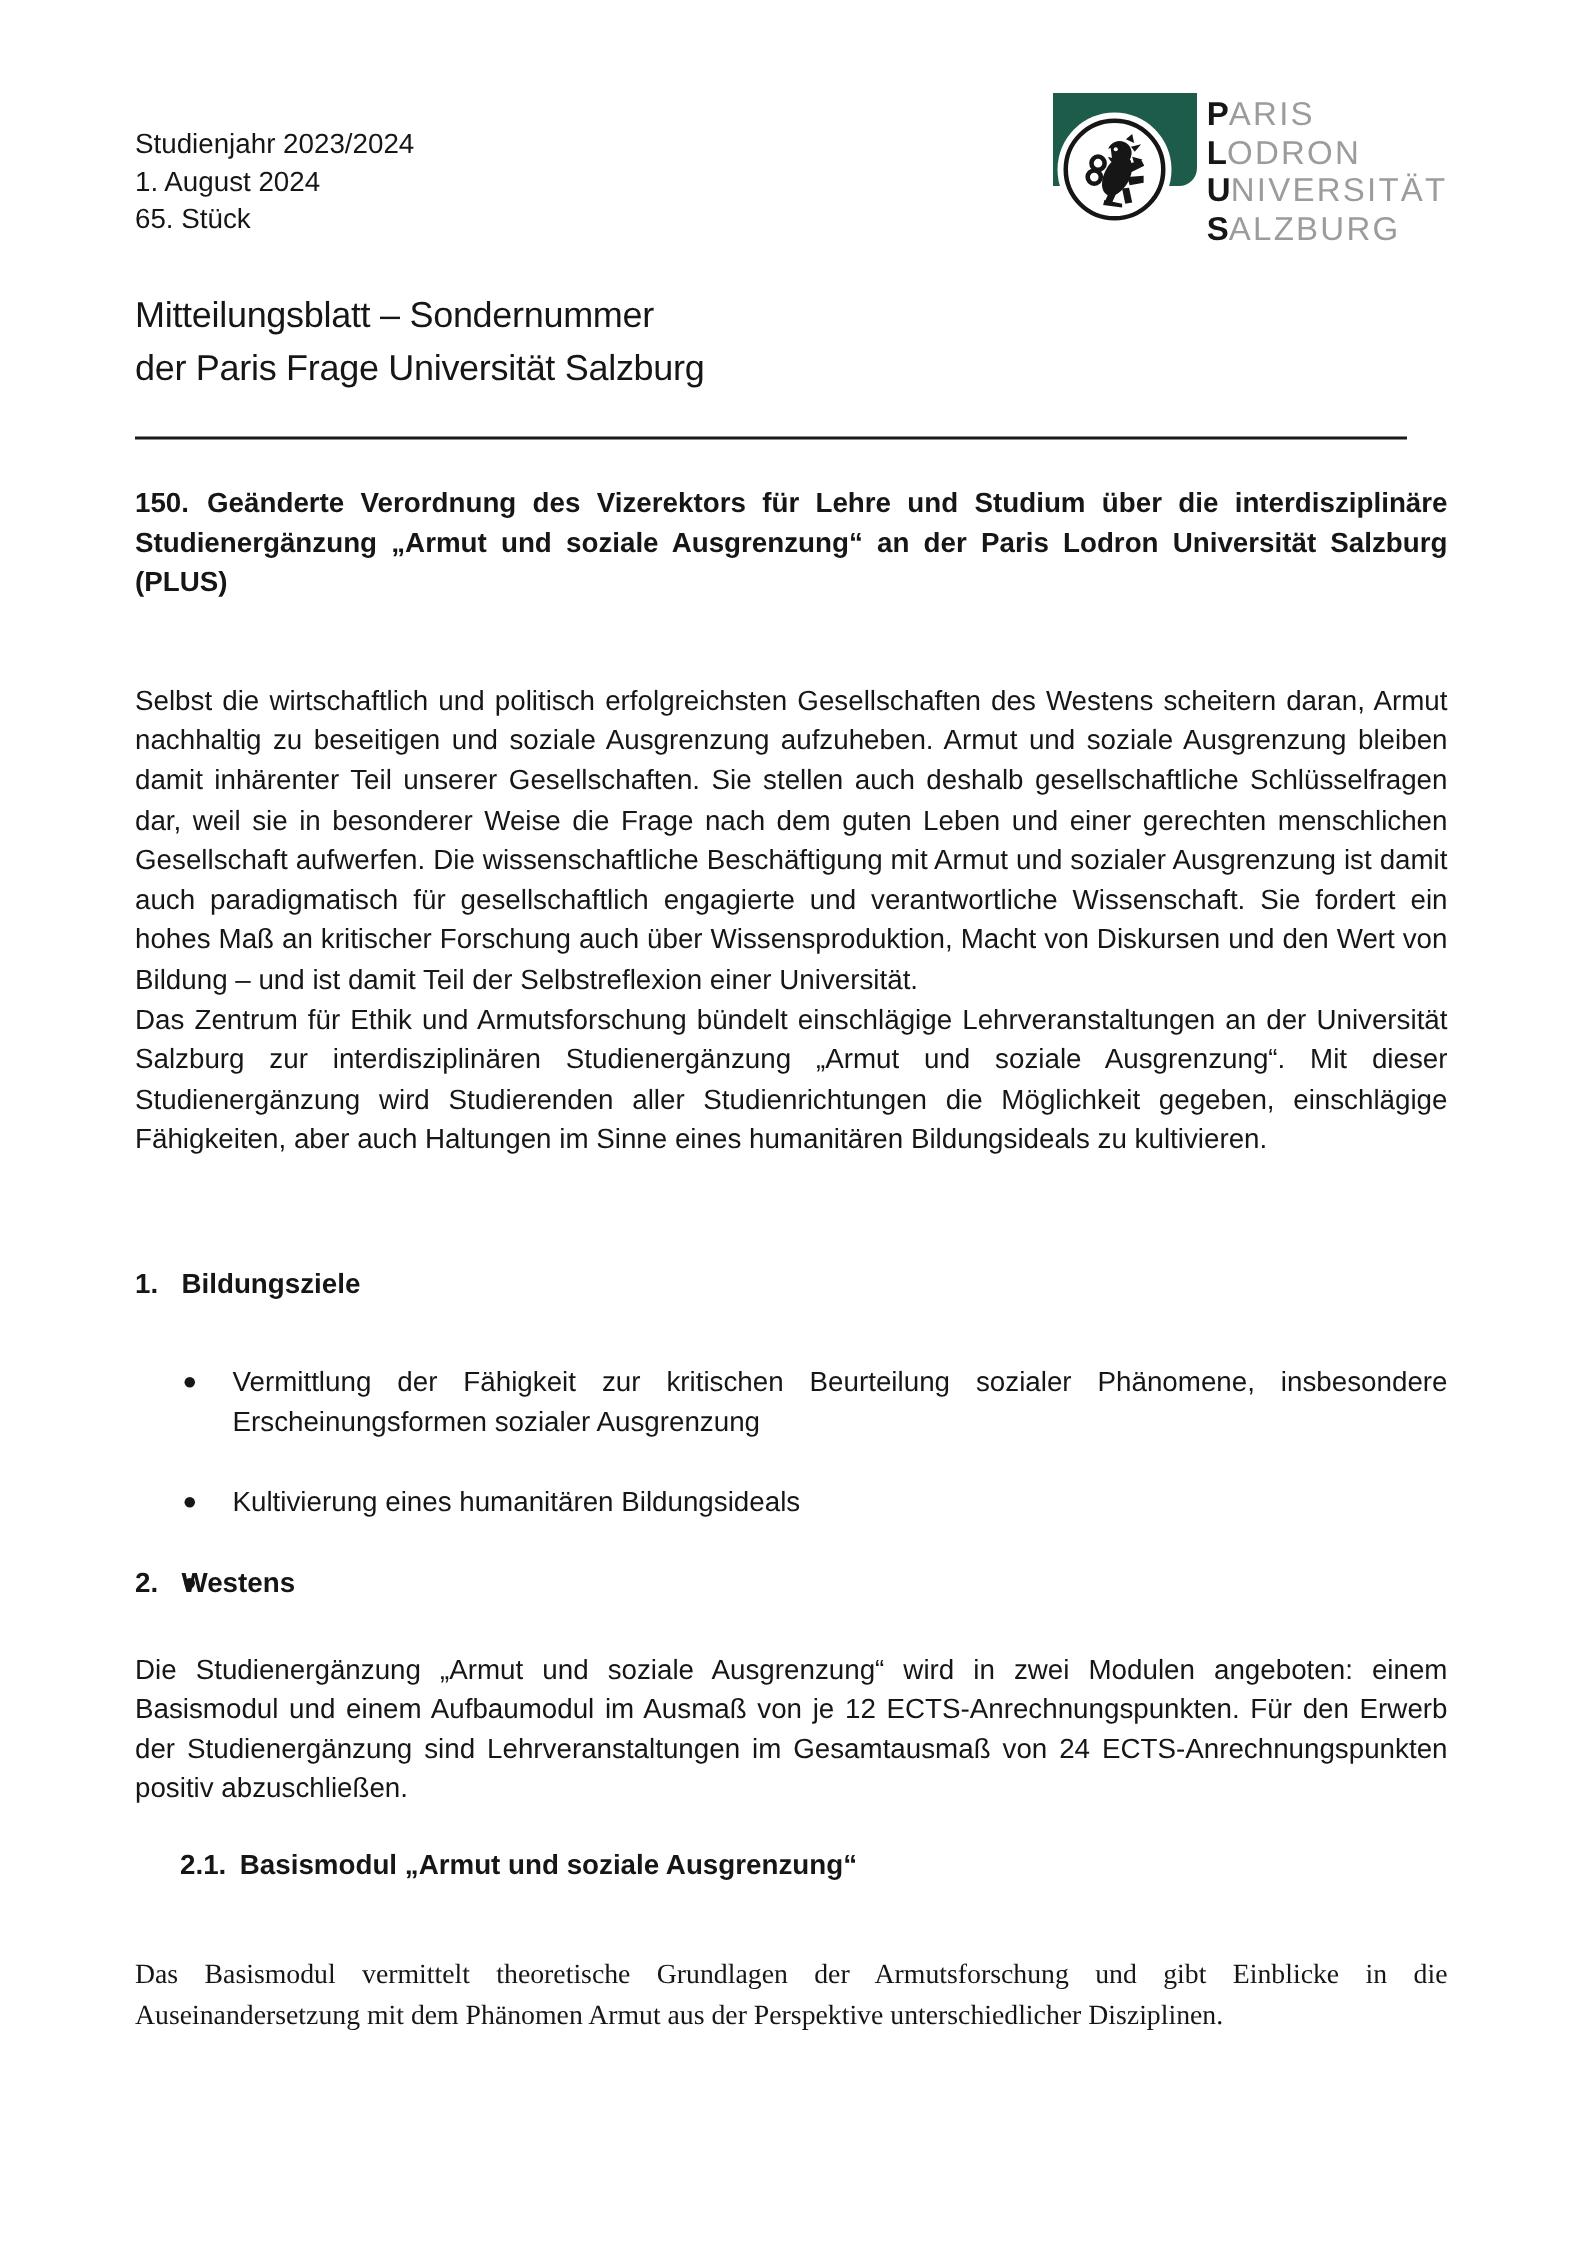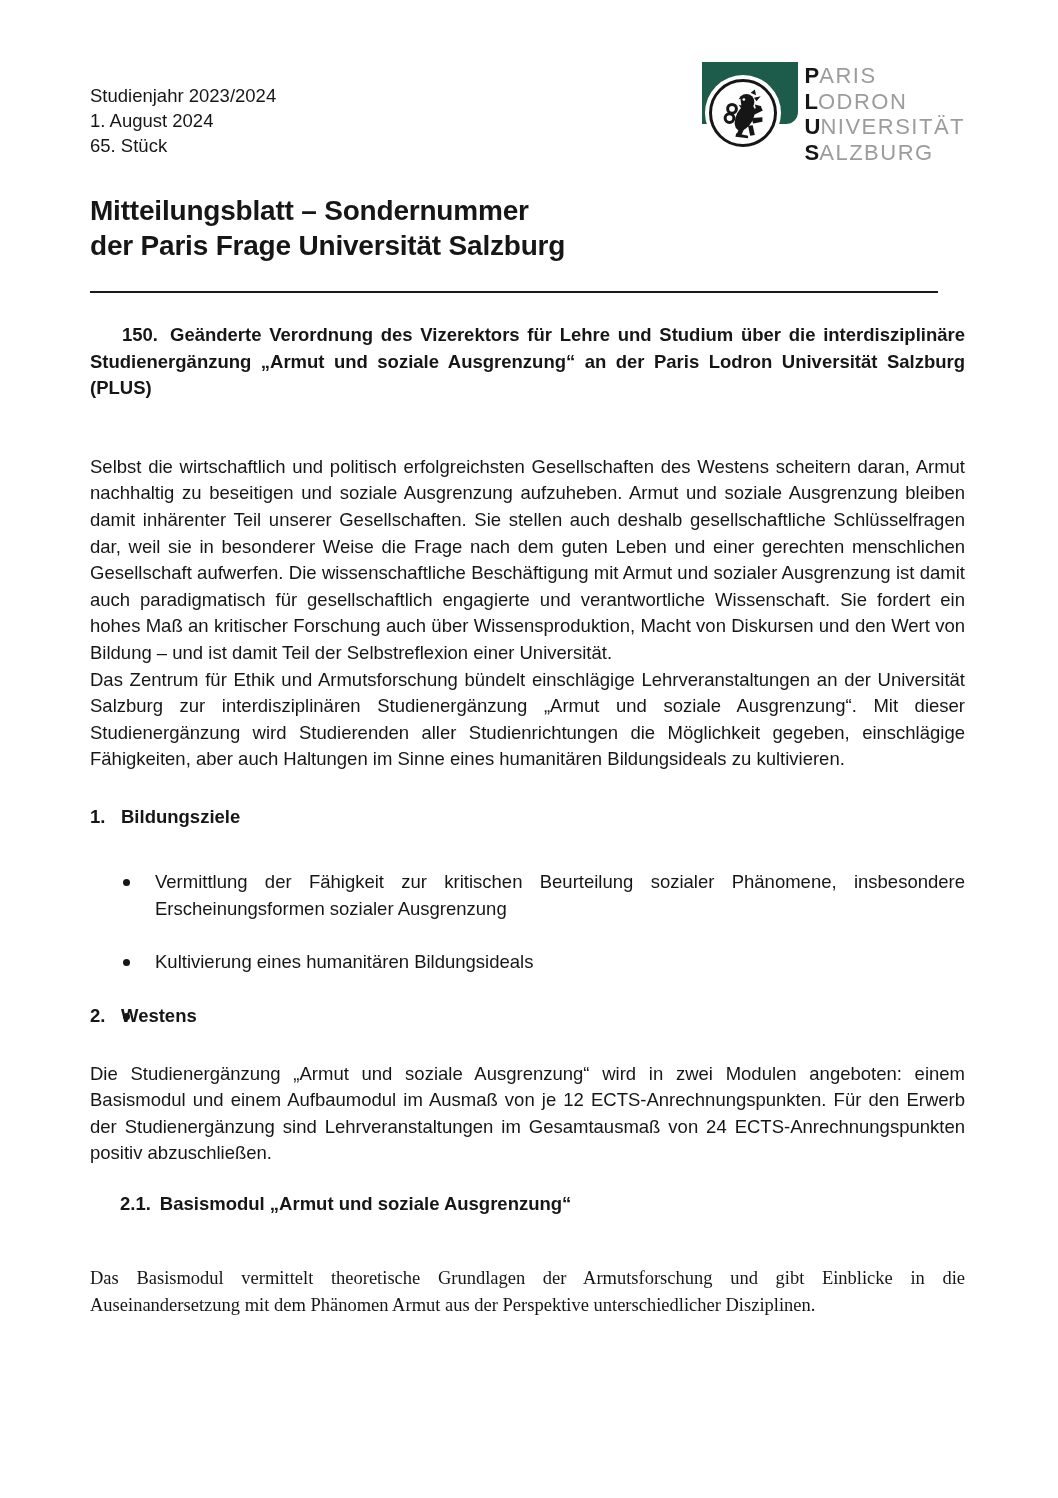--- a/index.html
+++ b/index.html
@@ -29,31 +29,31 @@
     background:#fff;border:3px solid var(--ink);border-radius:50%;
     box-shadow:0 0 0 4px #ffffff;
     display:flex;align-items:center;justify-content:center;
   }
   .logo-circle svg{width:54px;height:54px;}
   .logo-text{font-size:22px;line-height:25.5px;padding-top:1px;white-space:nowrap;}
   .logo-text .init{font-weight:700;color:var(--ink);}
   .logo-text .rest{color:var(--logo-gray);letter-spacing:1.5px;font-weight:400;}
 
   
-  .doc-title{margin-top:28px;font-size:28px;font-weight:700;line-height:35px;letter-spacing:-0.2px;}
+  .doc-title{margin-top:28px;font-size:24px;font-weight:400;line-height:35px;letter-spacing:-0.2px;}
   .rule{margin-top:28px;width:848px;height:0;border-top:2px solid #1a1a1a;}
 
   
   p{margin:0;font-size:18.5px;line-height:26.6px;text-align:justify;}
   .decree{margin-top:29px;font-weight:700;}
-  .decree .num{margin-right:12px;margin-left:32px;}
+  .decree .num{margin-right:12px;}
   .p-intro1{margin-top:52px;}
   .p-intro2{}
 
-  .sec-heading{margin-top:31px;font-size:18.5px;font-weight:700;line-height:26px;}
+  .sec-heading{margin-top:70px;font-size:18.5px;font-weight:700;line-height:26px;}
   .sec-heading .num{display:inline-block;min-width:31px;}
 
   ul.goals{margin:39px 0 0 0;padding:0 0 0 65px;list-style:none;}
   ul.goals li{
     position:relative;font-size:18.5px;line-height:26.6px;text-align:justify;
     margin-bottom:27px;
   }
   ul.goals li .dot{
     position:absolute;left:-32px;top:10px;width:7px;height:7px;border-radius:50%;
     background:var(--ink);

